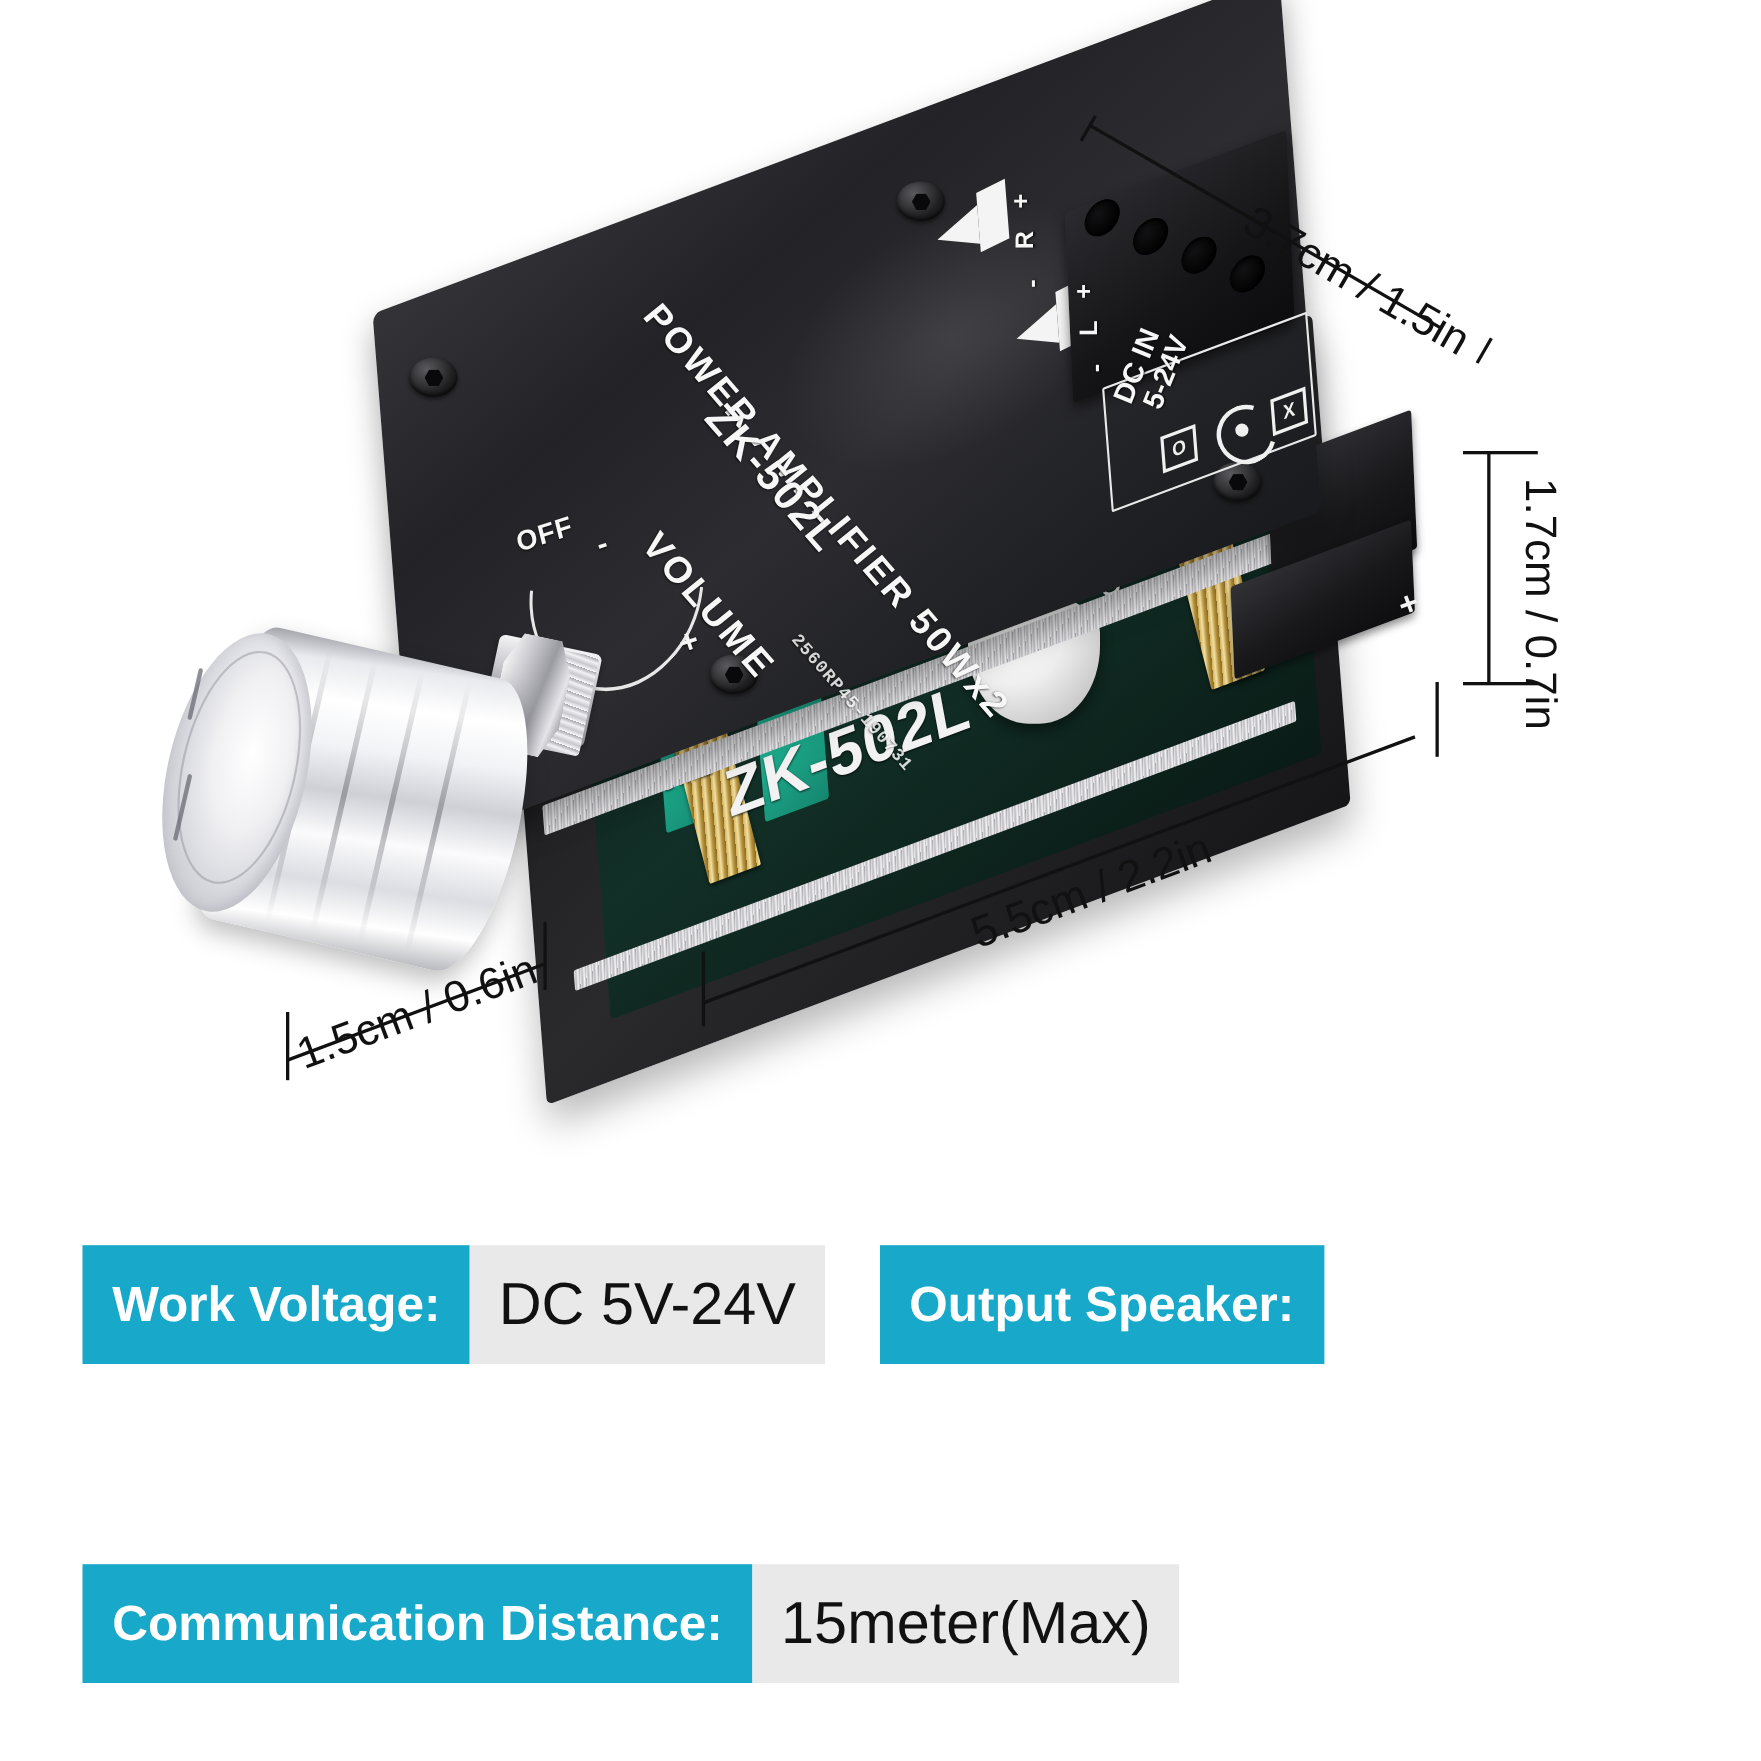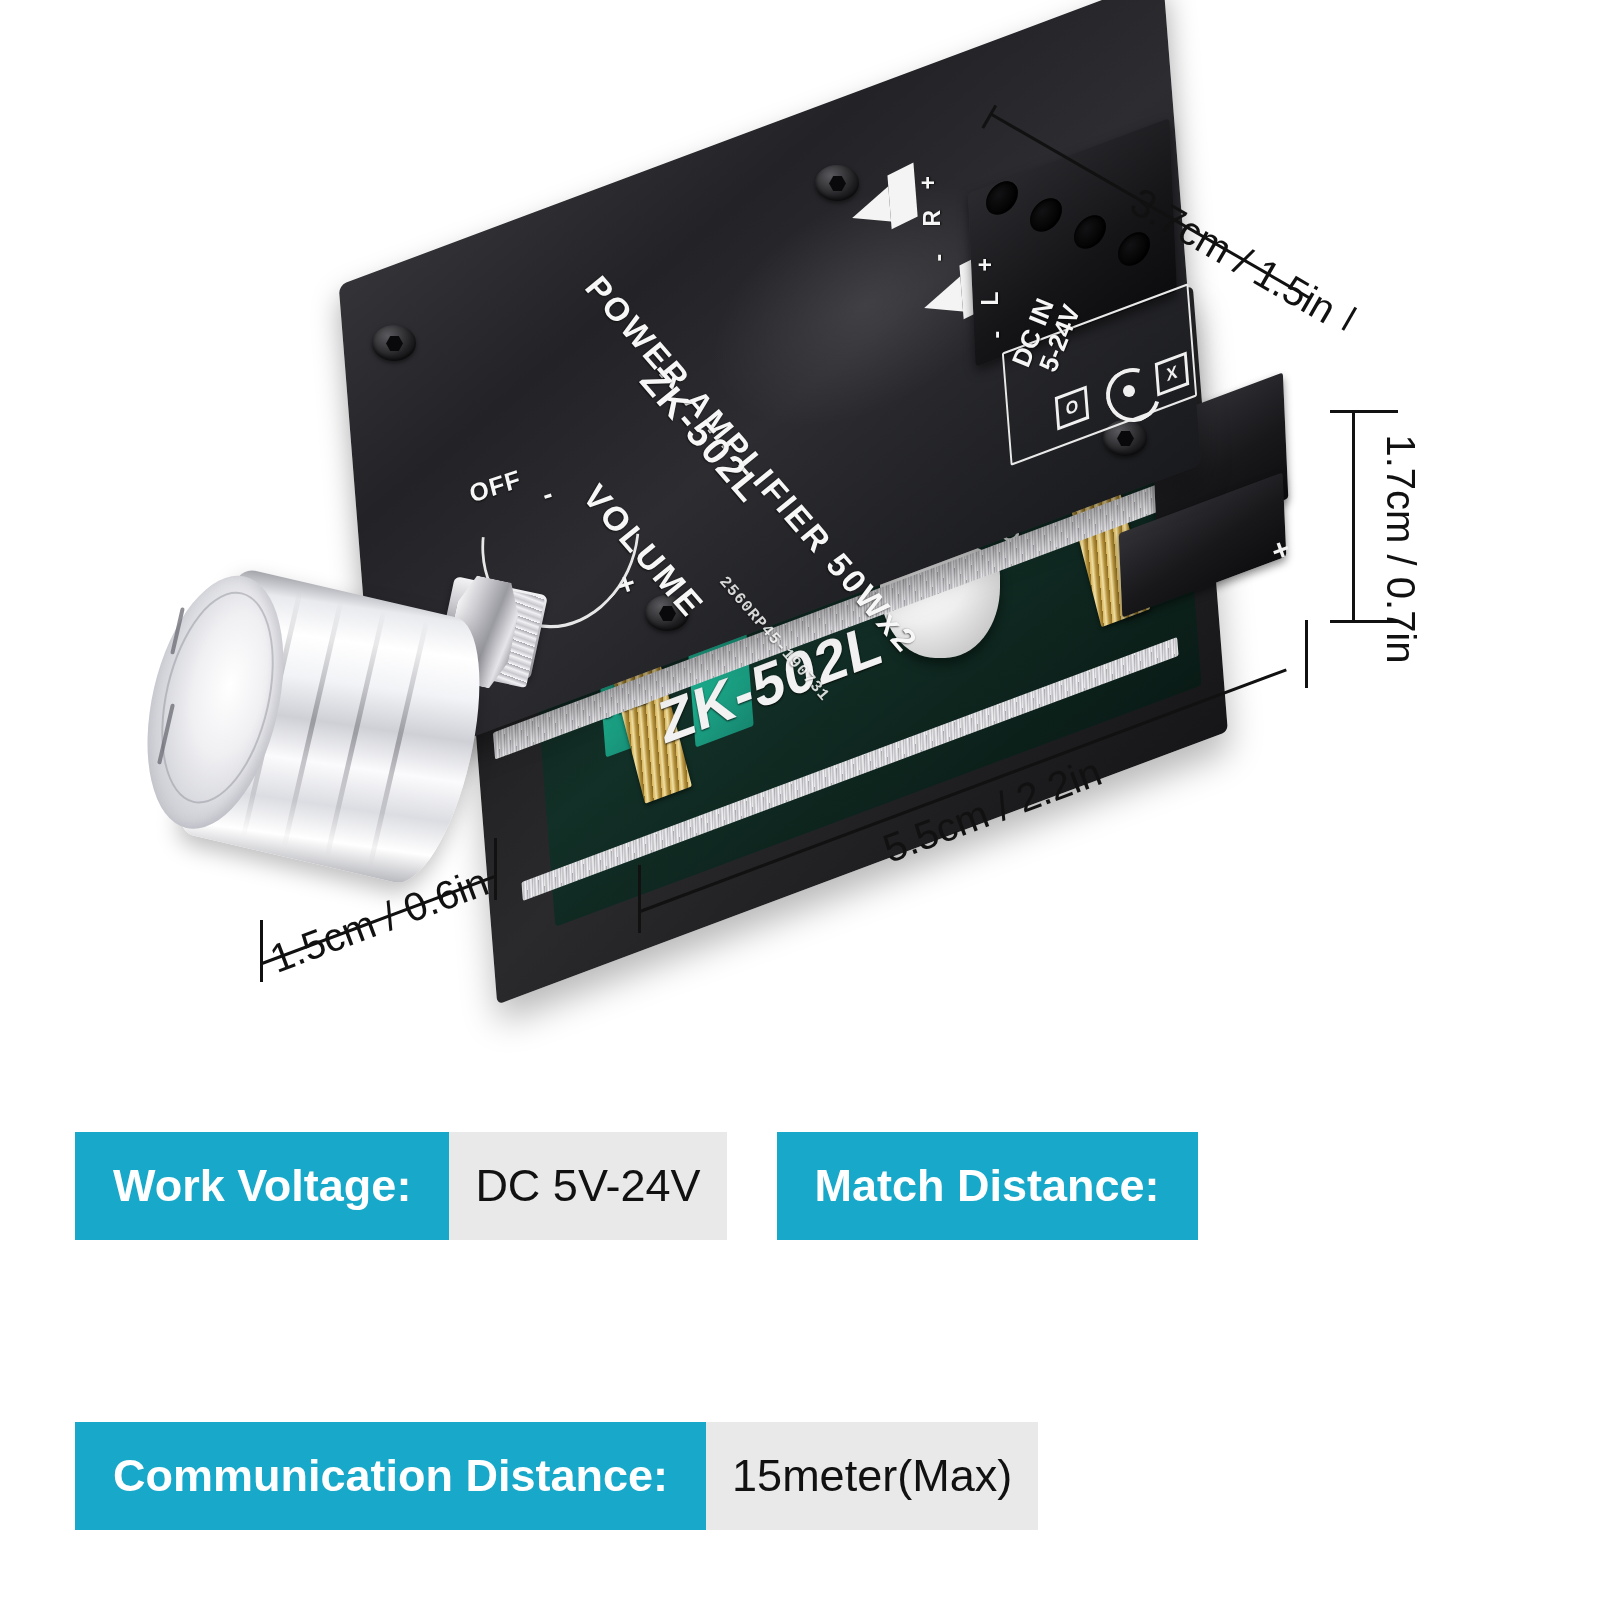--- a/index.html
+++ b/index.html
@@ -466,28 +466,28 @@
     height: 108px;
   }
   .spec-pair { display: flex; }
   .spec-key {
     background: #18a8c9;
     color: #ffffff;
     font-size: 45px;
     font-weight: bold;
     display: flex;
     align-items: center;
-    padding: 0 38px;
+    padding: 0 27px;
     letter-spacing: 0px;
     white-space: nowrap;
   }
   .spec-val {
     background: #e9e9e9;
     color: #111111;
-    font-size: 45px;
+    font-size: 54px;
     display: flex;
     align-items: center;
     padding: 0 26px;
     white-space: nowrap;
   }
 </style>
 </head>
 <body>
 
 <div id="product-photo">
@@ -611,21 +611,21 @@
 </div>
 
 <div id="spec-table">
 
   <div class="spec-row" style="left:75px; top:32px;">
     <div class="spec-pair">
       <div class="spec-key">Work Voltage:</div>
       <div class="spec-val">DC 5V-24V</div>
     </div>
     <div class="spec-pair" style="margin-left:50px;">
-      <div class="spec-key">Match Distance:</div>
+      <div class="spec-key">Output Speaker:</div>
     </div>
   </div>
 
 
   <div class="spec-row" style="left:75px; top:322px;">
     <div class="spec-pair">
       <div class="spec-key">Communication Distance:</div>
       <div class="spec-val">15meter(Max)</div>
     </div>
   </div>

